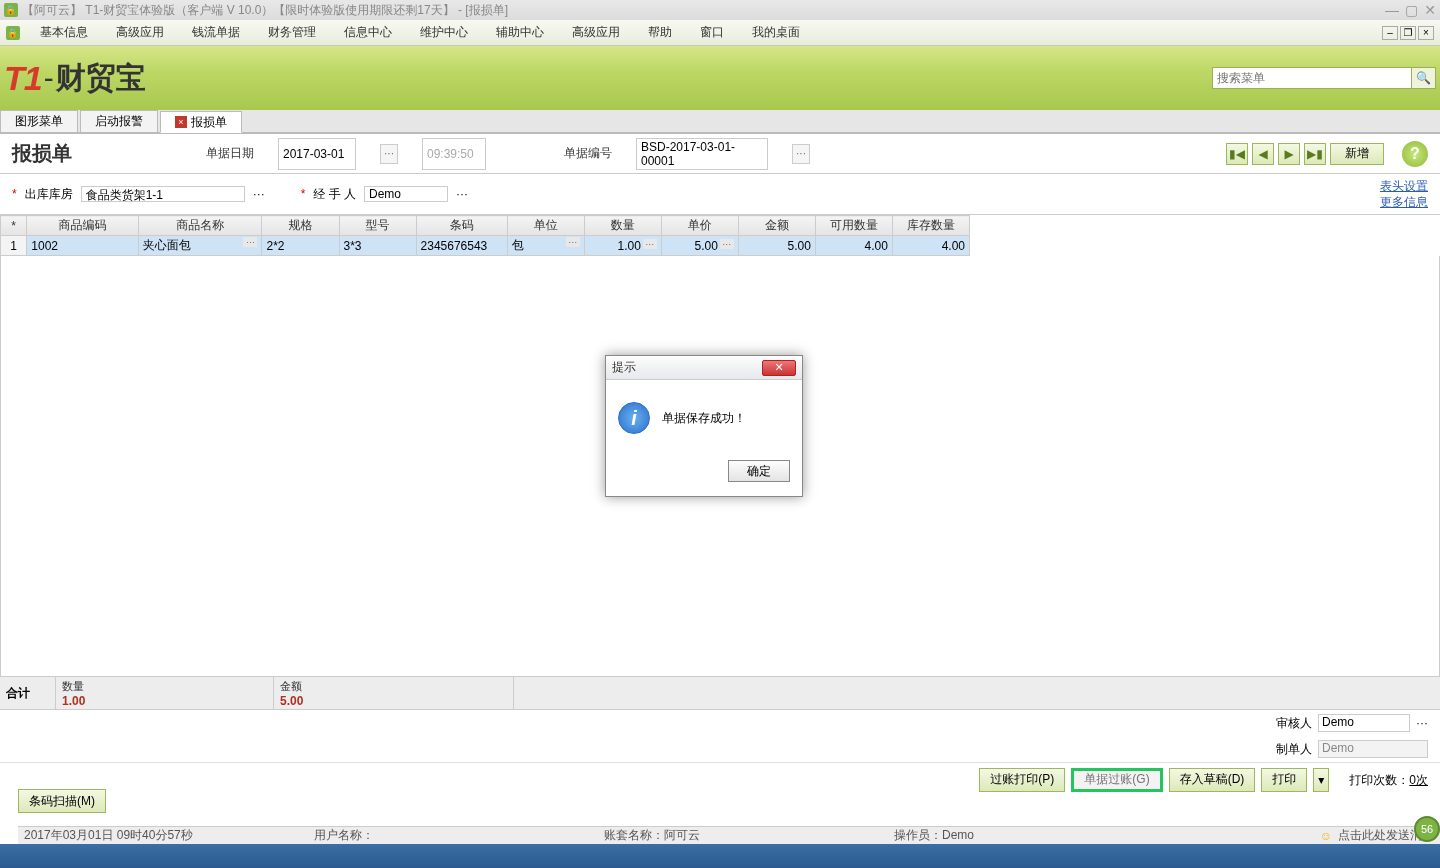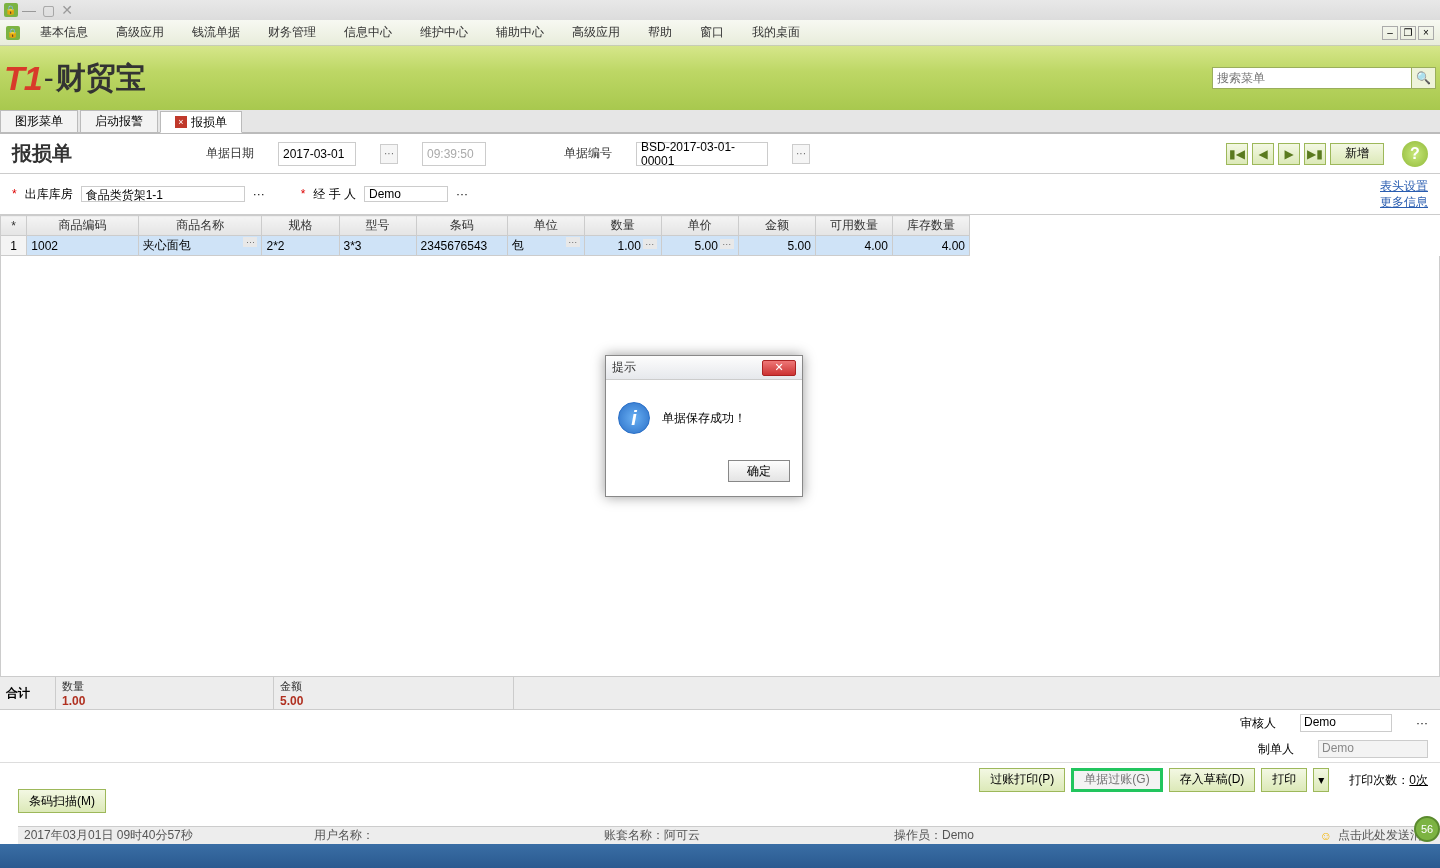--- a/index.html
+++ b/index.html
@@ -31,21 +31,21 @@
 
 .tabstrip { height: 24px; background:#e6e6e6; border-bottom:2px solid #bbb; display:flex; align-items:flex-end;}
 .tabstrip .tab { height:22px; padding:0 14px; display:flex;align-items:center; border:1px solid #bbb; border-bottom:none; margin-right:2px; background:#f3f3f3; cursor:pointer; gap:4px;}
 .tabstrip .tab.active { background:#fff; border-bottom:1px solid #fff; position:relative; top:1px;}
 .tabstrip .tab .x { width:12px;height:12px;background:#c0392b;color:#fff;font-size:9px;display:flex;align-items:center;justify-content:center;}
 
 
 .formhdr { height: 40px; display:flex; align-items:center; padding:0 12px; border-bottom:1px solid #ccc; gap: 24px;}
 .formhdr .page-title { font-size: 20px; font-weight:bold; color:#333; margin-right:110px;}
 .formhdr .lbl { color:#333; }
-.formhdr .val-box { border:1px solid #ccc; height:24px; padding:0 4px; display:inline-flex;align-items:center; background:#fff;}
+.formhdr .val-box { border:1px solid #ccc; height:32px; padding:0 4px; display:inline-flex;align-items:center; background:#fff;}
 .formhdr .dots { width:18px;height:20px;border:1px solid #ccc;background:#f5f5f5;display:inline-flex;align-items:center;justify-content:center;cursor:pointer;font-size:10px;color:#666;}
 .formhdr .navbtns { margin-left:auto; display:flex; gap:4px; align-items:center;}
 .formhdr .navbtn { width:22px;height:22px;border:1px solid #9db85a;background:linear-gradient(#f3f8e3,#dce9b8);display:flex;align-items:center;justify-content:center;cursor:pointer;color:#5a7a1f;}
 .formhdr .newbtn { height:22px;padding:0 14px;border:1px solid #9db85a;background:linear-gradient(#f3f8e3,#dce9b8);cursor:pointer;}
 .formhdr .help { width:26px;height:26px;border-radius:50%;background:radial-gradient(#c8e87a,#8fb838);color:#fff;font-weight:bold;font-size:16px;display:flex;align-items:center;justify-content:center;margin-left:14px;cursor:pointer;}
 
 
 .subform { height: 40px; display:flex; align-items:center; padding:0 12px; gap:8px; position:relative;}
 .subform .req { color:#d00; }
 .subform .inp { border:1px solid #ccc; height:16px; padding:0 4px; background:#fff;}
@@ -62,21 +62,21 @@
 .grid-body { height: 420px; background:#fff; border-left:1px solid #ccc;border-right:1px solid #ccc;}
 
 
 .totals { height:34px; background:#ededed; border-top:1px solid #ccc;border-bottom:1px solid #ccc; display:flex;}
 .totals .cell { border-right:1px solid #ccc; padding:2px 6px;}
 .totals .cell:first-child { width:56px; display:flex;align-items:center;font-weight:bold;}
 .totals .lbl2 { color:#333; font-size:11px;}
 .totals .val2 { color:#b03020; font-weight:bold;}
 
 
-.approver { display:flex; justify-content:flex-end; padding:4px 12px; align-items:center; gap:24px;}
+.approver { display:flex; justify-content:flex-end; padding:4px 12px; align-items:center; gap:6px;}
 .approver .box { border:1px solid #ccc; width:92px;height:18px;padding:0 3px;background:#fff;}
 .approver .box.ro { background:#f3f3f3; color:#888;}
 
 
 .actions { height:34px; display:flex; align-items:center; padding:0 12px; border-top:1px solid #ddd;}
 .actions .btn { height:24px; padding:0 10px; border:1px solid #9db85a;background:linear-gradient(#f3f8e3,#dce9b8);cursor:pointer; margin-left:6px;}
 .actions .btn.red { border:3px solid #22c55e; background:#f3f3f3; color:#737373;}
 .actions .btn.scan { border:1px solid #9db85a;margin-top:43px;}
 .actions .print-count { margin-left:20px; font-size:14px;}
 .actions .print-count a { text-decoration:underline;}
@@ -101,20 +101,21 @@
 .modal .m-body { padding:22px 12px 16px; display:flex; align-items:center; gap:12px;}
 .modal .m-body .info-icon { width:32px;height:32px;border-radius:50%;background:radial-gradient(#6ab0f3,#2a6fc7);color:#fff;font-size:20px;font-weight:bold;font-style:italic;display:flex;align-items:center;justify-content:center;border:1px solid #2a6fc7;}
 .modal .m-foot { padding:10px 12px 14px; display:flex; justify-content:flex-end;}
 .modal .m-foot .ok { width:62px;height:22px;border:1px solid #888;background:linear-gradient(#fdfdfd,#e4e4e4);cursor:pointer;}
 </style>
 </head>
 <body>
 
 <div class="titlebar">
   <span class="lock">🔒</span>
+  <span class="title-text">【阿可云】 T1-财贸宝体验版（客户端 V 10.0）【限时体验版使用期限还剩17天】 - [报损单]</span>
   <span class="win-btns">
     <span>—</span>
     <span>▢</span>
     <span>✕</span>
   </span>
 </div>
 
 <div class="menubar">
   <span class="lock">🔒</span>
   <span class="menu-item">基本信息</span>

